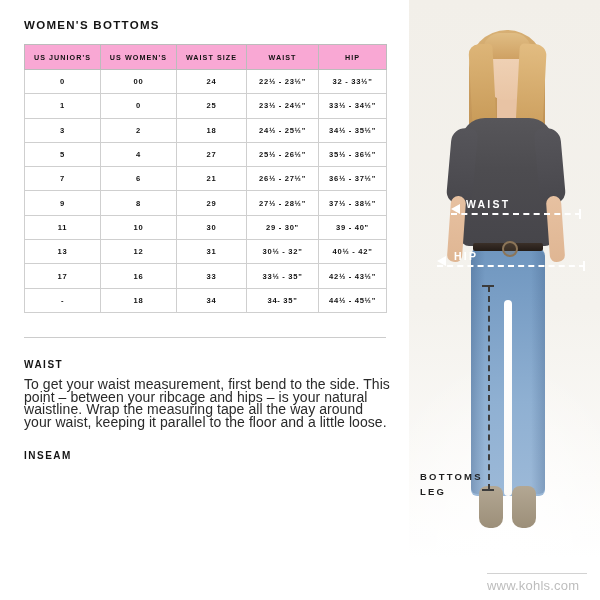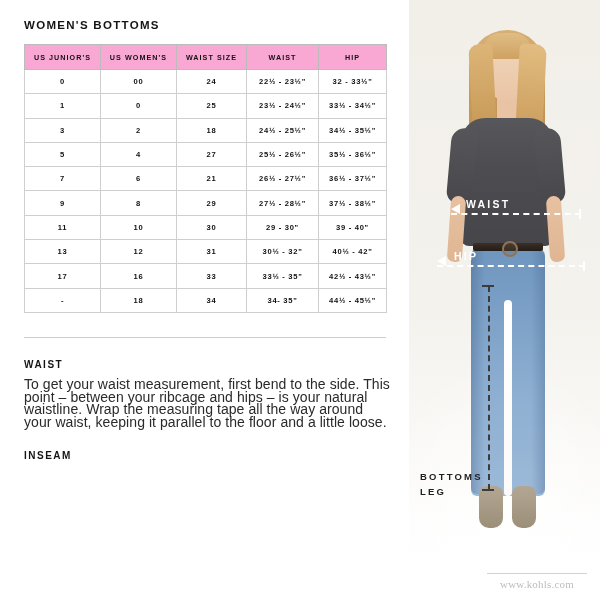--- a/index.html
+++ b/index.html
@@ -288,23 +288,23 @@
   .wm-rule {
     position: absolute;
     left: 487px; top: 573px;
     width: 100px; height: 1px;
     background: #d2d2d2;
   }
   .watermark {
     position: absolute;
     left: 487px; top: 578px;
     width: 100px;
-    text-align: center;
-    font-family: Liberation Serif, serif;
-    font-size: 11px;
+    text-align: left;
+    font-family: Liberation Sans, sans-serif;
+    font-size: 13px;
     color: #bdbdbd;
     letter-spacing: 0.2px;
   }
 </style>
 </head>
 <body>
 
 <div class="page">
 
   <div class="left-col">

